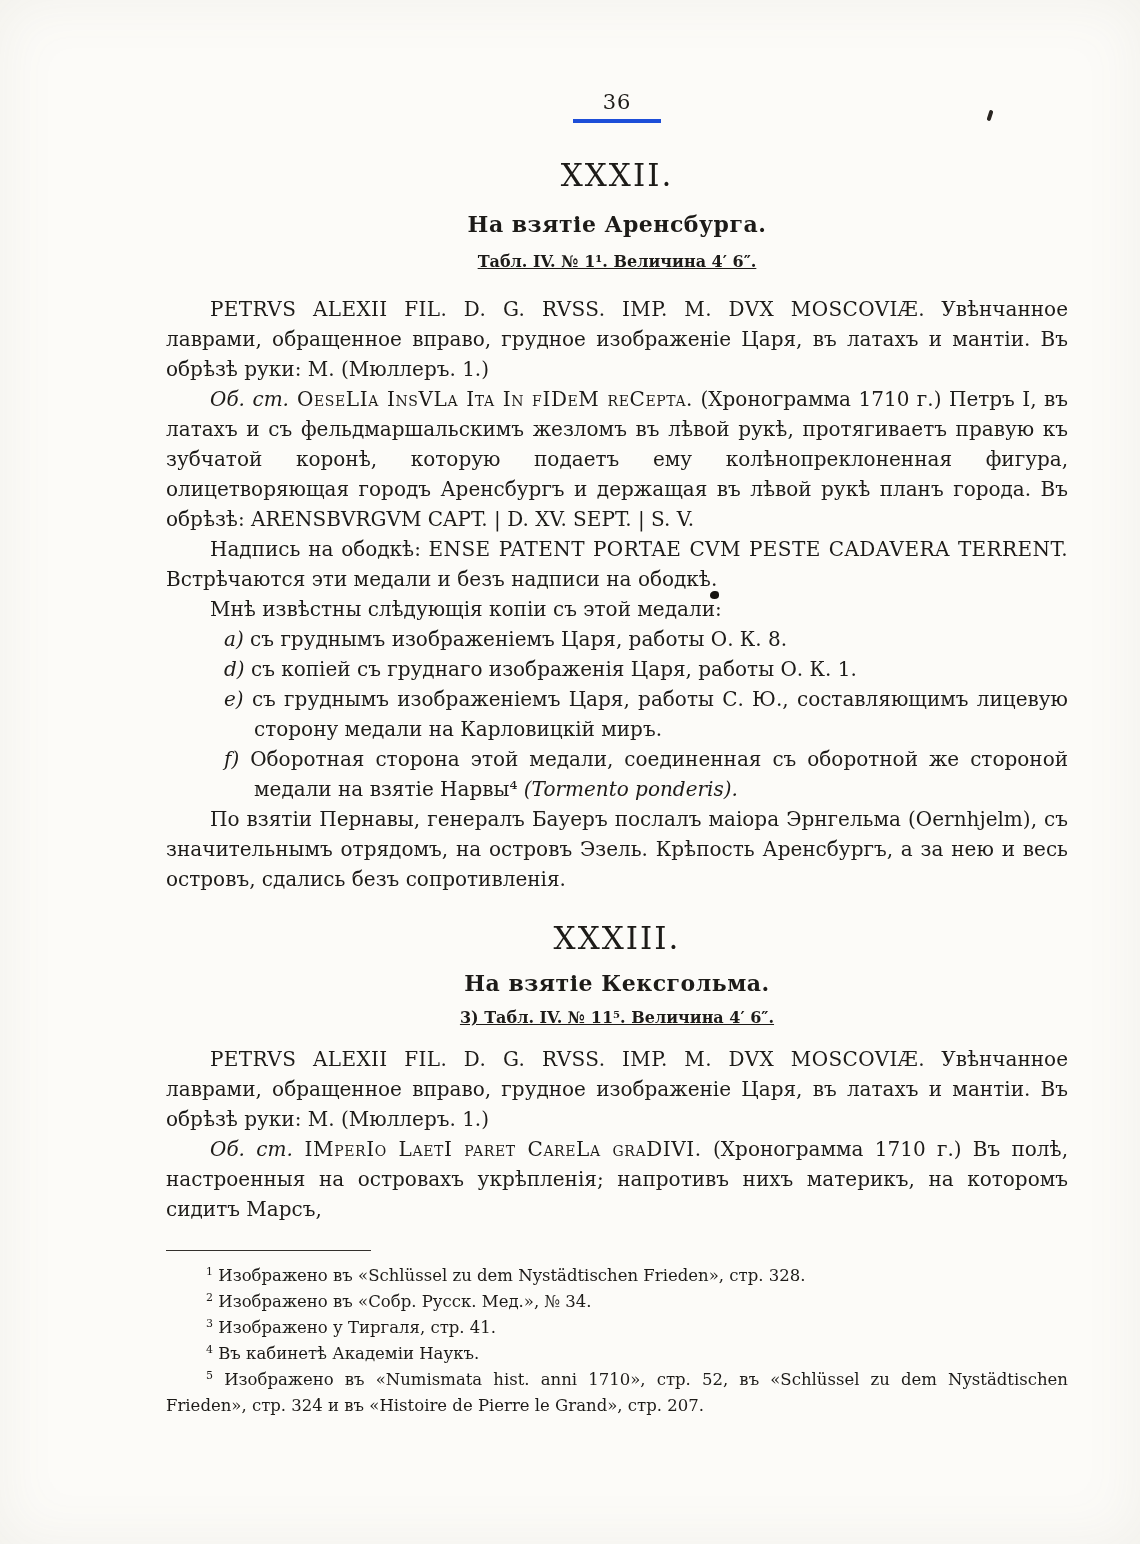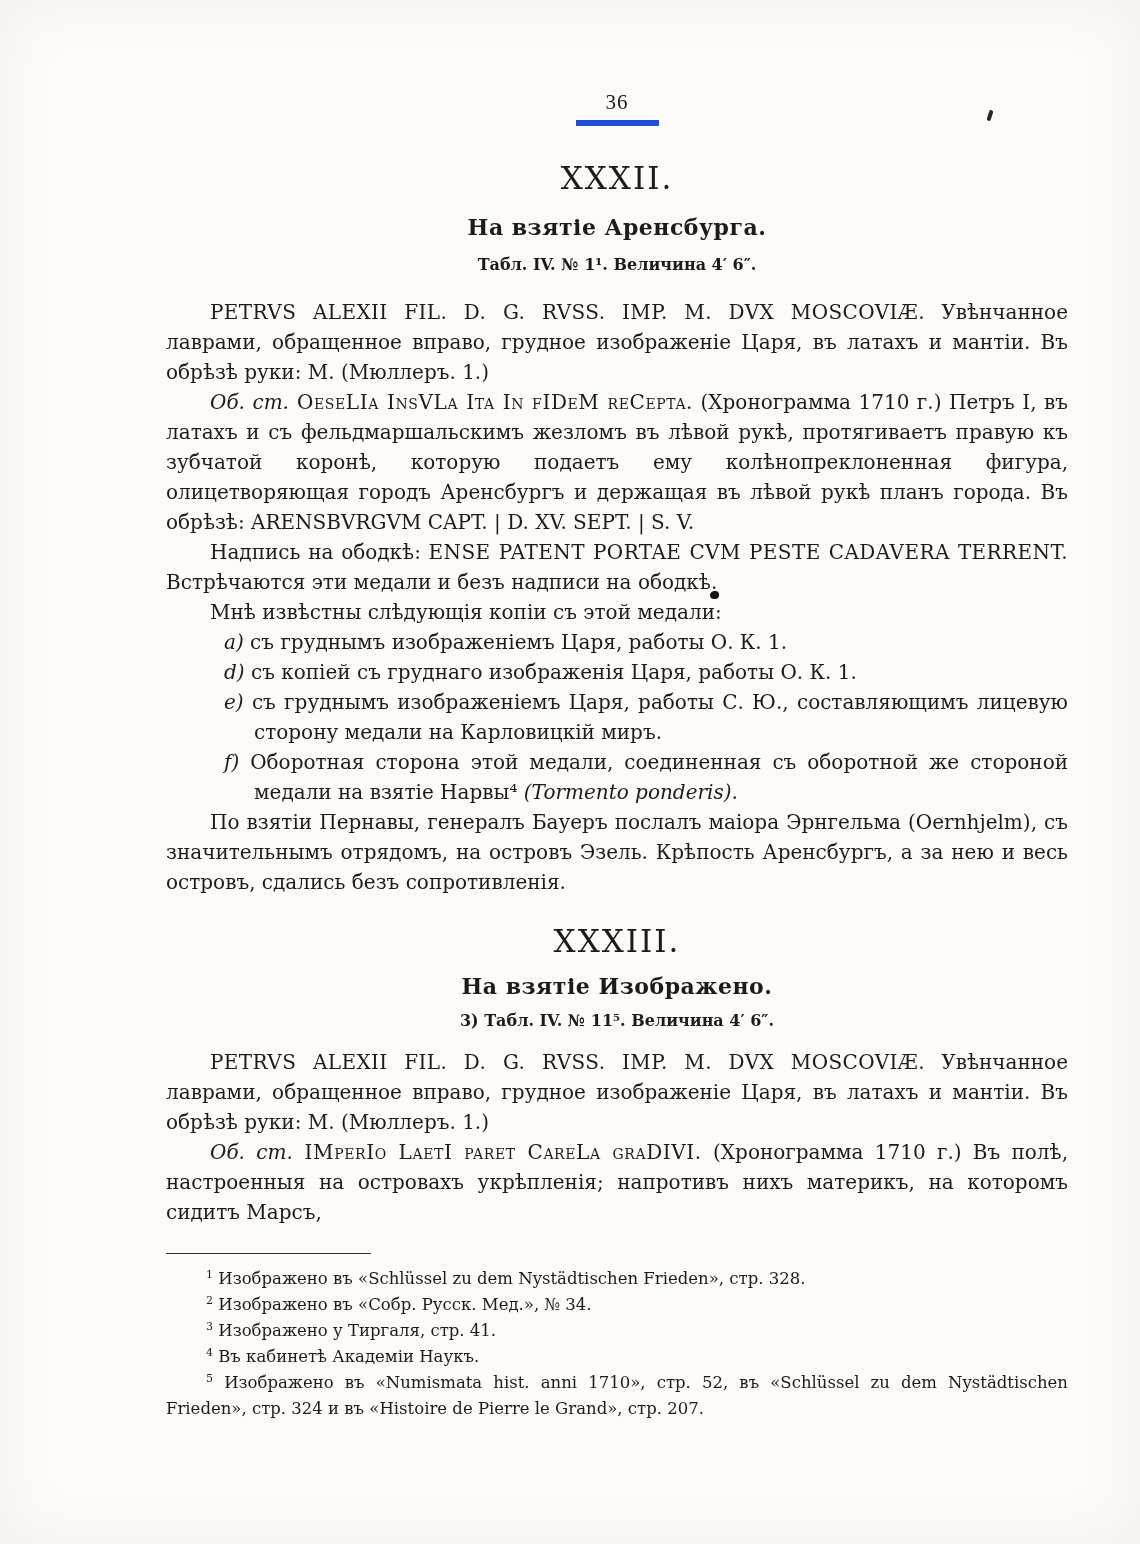--- a/index.html
+++ b/index.html
@@ -15,23 +15,22 @@
     font-size: 20px;
     padding: 90px 72px 0 166px;
     overflow: hidden;
     box-shadow: inset 0 0 60px rgba(120,110,90,0.08);
   }
   .pagenum-wrap { text-align: center; }
   .pagenum {
     display: inline-block;
     font-size: 21px;
     padding: 0 30px 5px;
-    border-bottom: 6px solid #1d4ed8;
+    border-bottom: 4px solid #1d4ed8;
     letter-spacing: 1px;
-    font-family: Liberation Serif, serif;
   }
   h1.roman {
     text-align: center;
     font-weight: 400;
     font-size: 31px;
     line-height: 36px;
     letter-spacing: 2px;
     margin: 34px 0 0;
   }
   h2.sec-title {
@@ -41,20 +40,21 @@
     line-height: 26px;
     margin: 18px 0 0;
     letter-spacing: 0.5px;
   }
   .sec-subtitle {
     text-align: center;
     font-weight: 700;
     font-size: 16px;
     line-height: 20px;
     margin: 15px 0 0;
+    text-decoration: underline;
   }
   p.body {
     margin: 0;
     line-height: 30px;
     text-align: justify;
   }
   p.first { margin-top: 22px; }
   .indent { text-indent: 44px; }
   .caps { letter-spacing: 0.4px; }
   .chrono { font-variant: small-caps; letter-spacing: 0.6px; }
@@ -121,32 +121,32 @@
 
     <p class="body indent first"><span class="caps">PETRVS ALEXII FIL. D. G. RVSS. IMP. M. DVX MOSCOVIÆ.</span><span> Увѣнчанное лаврами, обращенное вправо, грудное изображеніе Царя, въ латахъ и мантіи. Въ обрѣзѣ руки: М. (Мюллеръ. 1.)</span></p>
 
     <p class="body indent"><span class="it">Об. ст.</span><span class="chrono"> OeseLIa InsVLa Ita In fIDeM reCepta.</span><span> (Хронограмма 1710 г.) Петръ I, въ латахъ и съ фельдмаршальскимъ жезломъ въ лѣвой рукѣ, протягиваетъ правую къ зубчатой коронѣ, которую подаетъ ему колѣнопреклоненная фигура, олицетворяющая городъ Аренсбургъ и держащая въ лѣвой рукѣ планъ города. Въ обрѣзѣ: ARENSBVRGVM CAPT. | D. XV. SEPT. | S. V.</span></p>
 
     <p class="body indent"><span>Надпись на ободкѣ: </span><span class="caps">ENSE PATENT PORTAE CVM PESTE CADAVERA TERRENT.</span><span> Встрѣчаются эти медали и безъ надписи на ободкѣ.</span></p>
 
     <p class="body indent">Мнѣ извѣстны слѣдующія копіи съ этой медали:</p>
 
     <div class="copy-list">
-      <p class="item"><span class="item-label">a)</span><span> съ груднымъ изображеніемъ Царя, работы О. К. 1.</span></p>
+      <p class="item"><span class="item-label">a)</span><span> съ груднымъ изображеніемъ Царя, работы О. К. 8.</span></p>
       <p class="item"><span class="item-label">d)</span><span> съ копіей съ груднаго изображенія Царя, работы О. К. 1.</span></p>
       <p class="item"><span class="item-label">e)</span><span> съ груднымъ изображеніемъ Царя, работы С. Ю., составляющимъ лицевую сторону медали на Карловицкій миръ.</span></p>
       <p class="item"><span class="item-label">f)</span><span> Оборотная сторона этой медали, соединенная съ оборотной же стороной медали на взятіе Нарвы⁴ </span><span class="it">(Tormento ponderis).</span></p>
     </div>
 
     <p class="body indent">По взятіи Пернавы, генералъ Бауеръ послалъ маіора Эрнгельма (Oernhjelm), съ значительнымъ отрядомъ, на островъ Эзель. Крѣпость Аренсбургъ, а за нею и весь островъ, сдались безъ сопротивленія.</p>
   </section>
 
   <section class="sec2">
     <h1 class="roman">XXXIII.</h1>
-    <h2 class="sec-title">На взятіе Изображено.</h2>
+    <h2 class="sec-title">На взятіе Кексгольма.</h2>
     <div class="sec-subtitle">3) Табл. IV. № 11⁵. Величина 4′ 6″.</div>
 
     <p class="body indent first"><span class="caps">PETRVS ALEXII FIL. D. G. RVSS. IMP. M. DVX MOSCOVIÆ.</span><span> Увѣнчанное лаврами, обращенное вправо, грудное изображеніе Царя, въ латахъ и мантіи. Въ обрѣзѣ руки: М. (Мюллеръ. 1.)</span></p>
 
     <p class="body indent"><span class="it">Об. ст.</span><span class="chrono"> IMperIo LaetI paret CareLa graDIVI.</span><span> (Хронограмма 1710 г.) Въ полѣ, настроенныя на островахъ укрѣпленія; напротивъ нихъ материкъ, на которомъ сидитъ Марсъ,</span></p>
   </section>
 
   <footer class="footnotes">
     <div class="fn-rule"></div>
     <p class="fn"><sup>1</sup><span> Изображено въ «Schlüssel zu dem Nystädtischen Frieden», стр. 328.</span></p>

